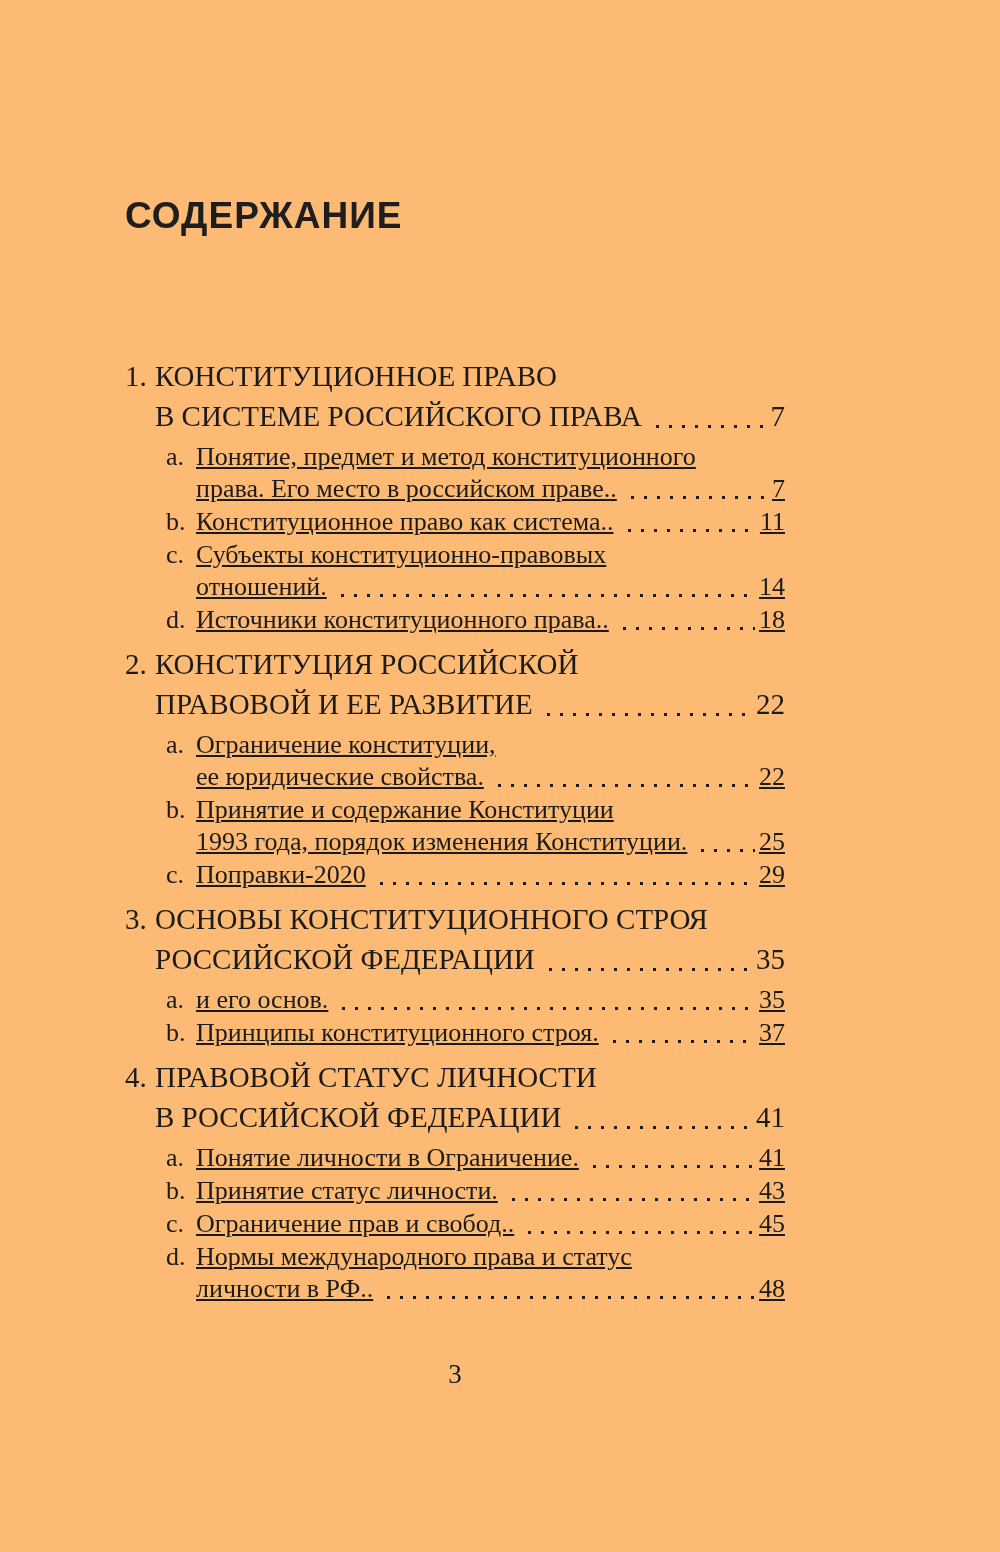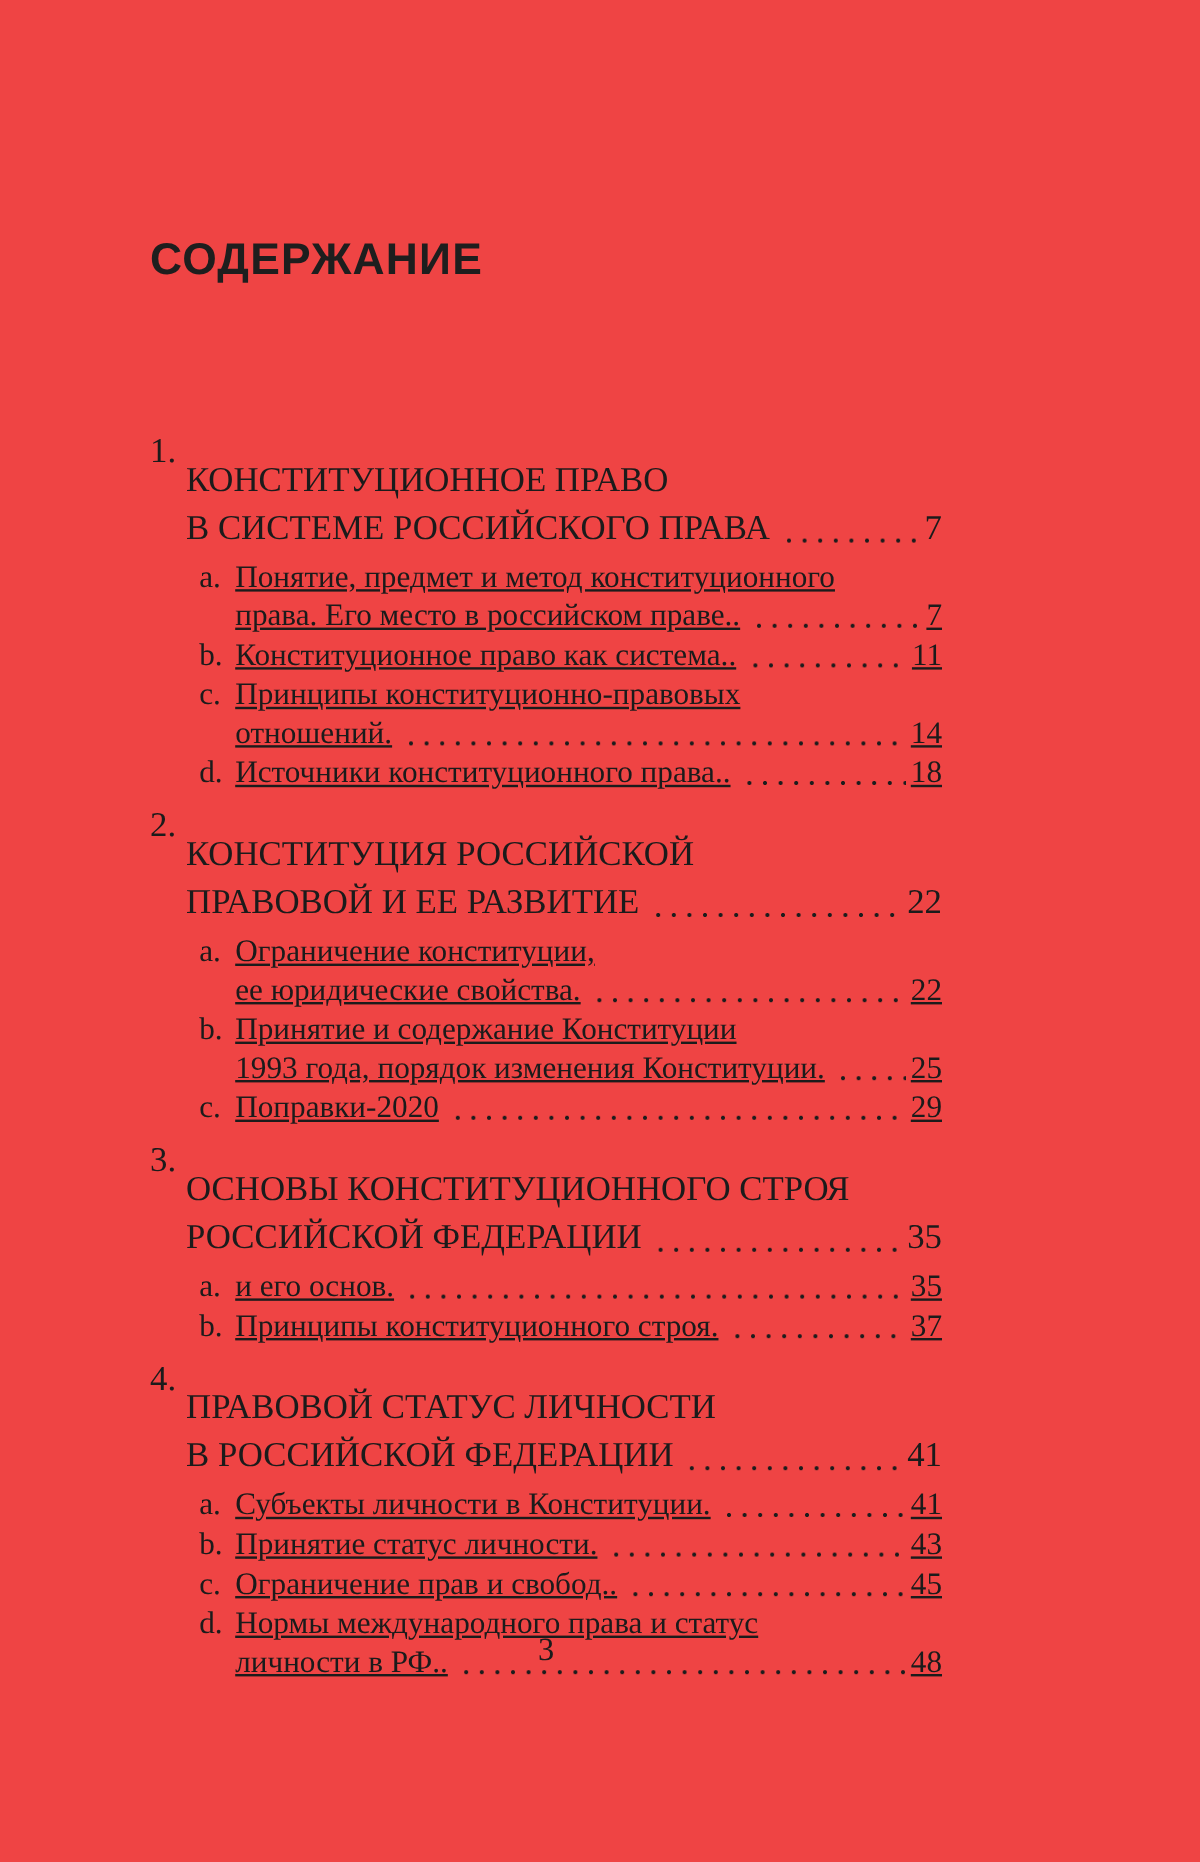--- a/index.html
+++ b/index.html
@@ -4,21 +4,21 @@
 <style>
   html, body {
     margin: 0;
     padding: 0;
     background: #ffffff;
   }
   .page {
     position: relative;
     width: 1000px;
     height: 1552px;
-    background: #ef4444;
+    background: #fdba74;
     color: #1b1b1b;
     font-family: "Liberation Serif", serif;
     overflow: hidden;
   }
   .title {
     position: absolute;
     top: 197px;
     left: 125px;
     margin: 0;
     font-family: "Liberation Sans", sans-serif;
@@ -37,21 +37,21 @@
   .chapter + .chapter { margin-top: 8px; }
 
   
   .h-row {
     display: flex;
     font-size: 29px;
     line-height: 40px;
     margin-bottom: 5px;
   }
   .h-marker { flex: 0 0 30px; }
-  .h-content { flex: 1; min-width: 0; margin-top: 24px; }
+  .h-content { flex: 1; min-width: 0; }
 
   
   .i-row {
     display: flex;
     font-size: 26px;
     line-height: 32px;
     margin-left: 41px;
     margin-bottom: 1px;
   }
   .i-marker { flex: 0 0 30px; }
@@ -118,21 +118,21 @@
             <div class="entry-line">
               <span class="t">Конституционное право как система..</span>
               <span class="leader"></span>
               <span class="pg">11</span>
             </div>
           </div>
         </div>
         <div class="i-row">
           <span class="i-marker">c.</span>
           <div class="i-content">
-            <div class="plain-line">Принципы конституционно-правовых</div>
+            <div class="plain-line">Субъекты конституционно-правовых</div>
             <div class="entry-line">
               <span class="t">отношений.</span>
               <span class="leader"></span>
               <span class="pg">14</span>
             </div>
           </div>
         </div>
         <div class="i-row">
           <span class="i-marker">d.</span>
           <div class="i-content">
@@ -231,21 +231,21 @@
               <span class="t">В РОССИЙСКОЙ ФЕДЕРАЦИИ</span>
               <span class="leader"></span>
               <span class="pg">41</span>
             </div>
           </div>
         </div>
         <div class="i-row">
           <span class="i-marker">a.</span>
           <div class="i-content">
             <div class="entry-line">
-              <span class="t">Субъекты личности в Конституции.</span>
+              <span class="t">Понятие личности в Ограничение.</span>
               <span class="leader"></span>
               <span class="pg">41</span>
             </div>
           </div>
         </div>
         <div class="i-row">
           <span class="i-marker">b.</span>
           <div class="i-content">
             <div class="entry-line">
               <span class="t">Принятие статус личности.</span>

